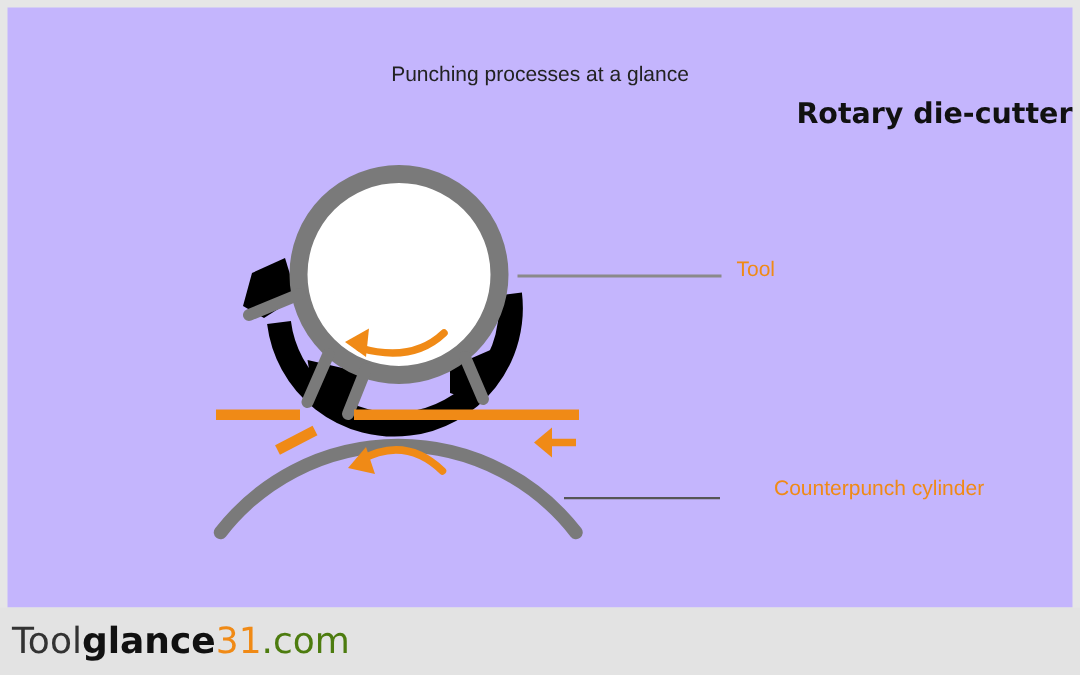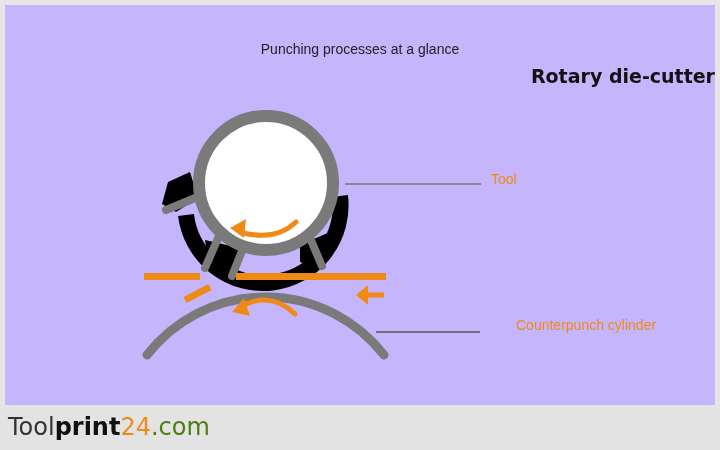--- a/index.html
+++ b/index.html
@@ -92,14 +92,14 @@
   </g>
 
   <line x1="345" y1="184" x2="481" y2="184" stroke="#8a8a8a" stroke-width="2"></line>
   <line x1="376" y1="332" x2="480" y2="332" stroke="#555" stroke-width="1.5"></line>
 </svg>
 
 <div class="label label-tool">Tool</div>
 <div class="label label-counter">Counterpunch cylinder</div>
 
 <div class="footer">
-  <div class="logo"><span class="l1">Tool</span><span class="l2">print</span><span class="l3">24</span><span class="l4">.com</span></div>
+  <div class="logo"><span class="l1">Tool</span><span class="l2">glance</span><span class="l3">31</span><span class="l4">.com</span></div>
 </div>
 
 </body></html>

